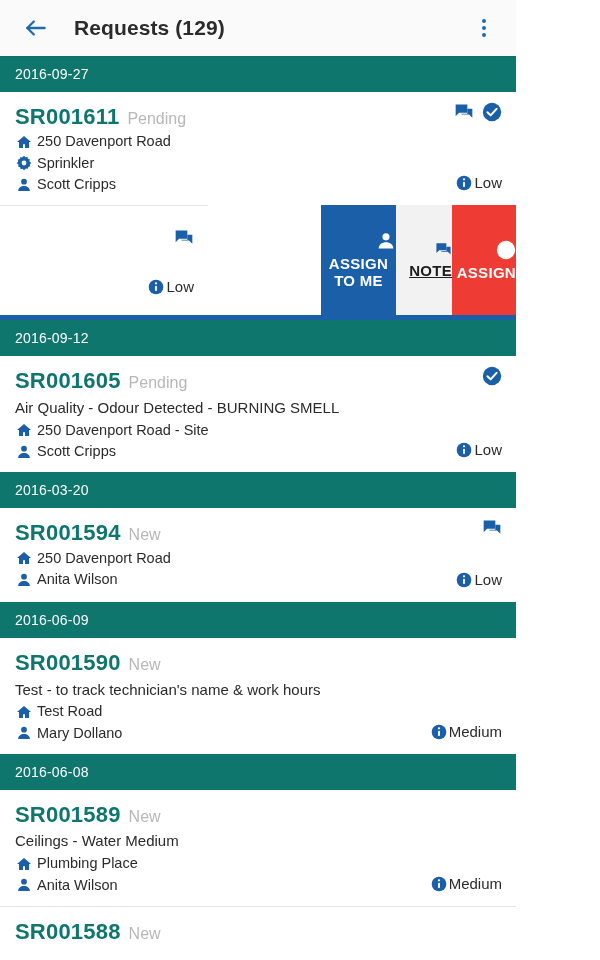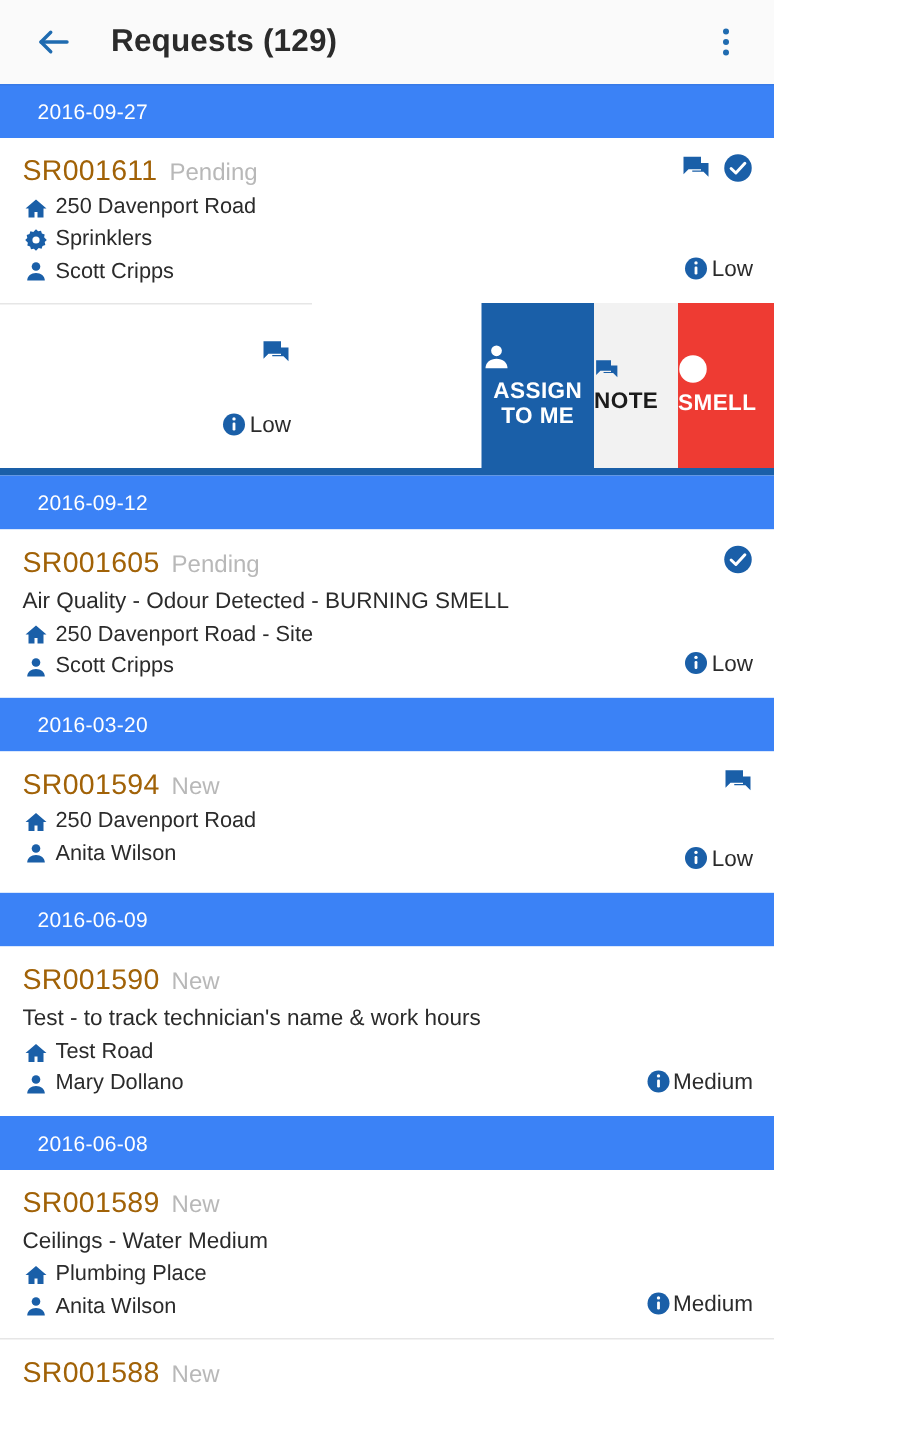--- a/index.html
+++ b/index.html
@@ -44,25 +44,25 @@
     cursor: pointer;
   }
   .overflow-btn i {
     display: block; width: 4px; height: 4px; border-radius: 50%;
     background: #1f6bb0;
   }
 
   
   .date-header {
     height: 36px;
-    background: #3b82f6;
+    background: #0f766e;
     color: #ffffff;
     display: flex;
     align-items: center;
-    padding-left: 25px;
+    padding-left: 15px;
     font-size: 14px;
     letter-spacing: 0.2px;
   }
 
   
   .req-row {
     position: relative;
     background: #ffffff;
     overflow: hidden;
   }
@@ -75,23 +75,23 @@
   }
   .req-row.has-divider .req-inner { border-top: 1px solid #e6e6e6; }
 
   .req-title-line {
     display: flex;
     align-items: baseline;
     gap: 8px;
     line-height: 1.15;
   }
   .req-id {
-    font-size: 19px;
-    font-weight: normal;
-    color: #a16207;
+    font-size: 22px;
+    font-weight: bold;
+    color: #0f766e;
     letter-spacing: 0.2px;
   }
   .req-status {
     font-size: 16px;
     color: #b8b8b8;
     font-weight: normal;
   }
   .req-desc {
     margin-top: 5px;
     font-size: 15px;
@@ -113,21 +113,21 @@
   
   .right-icons {
     position: absolute;
     top: 10px; right: 14px;
     display: flex; align-items: center; gap: 8px;
     z-index: 3;
   }
   .priority {
     position: absolute;
     right: 14px; bottom: 14px;
-    display: flex; align-items: flex-start; gap: 2px;
+    display: flex; align-items: flex-end; gap: 2px;
     font-size: 15px; color: #2b2b2b;
     z-index: 3;
   }
 
   
   .req-row.swiped { height: 110px; }
   .req-row.swiped .req-inner {
     position: absolute;
     top: 0; left: -392px;
     width: 600px;
@@ -141,30 +141,30 @@
   .swipe-actions {
     position: absolute;
     top: 0; right: 0;
     height: 110px;
     display: flex;
     z-index: 4;
   }
   .swipe-btn {
     display: flex;
     flex-direction: column;
-    align-items: flex-start;
+    align-items: flex-end;
     justify-content: center;
     gap: 5px;
     cursor: pointer;
     font-weight: bold;
     letter-spacing: 0.3px;
   }
   .swipe-btn .lbl { font-size: 15px; line-height: 1.1; text-align: center; }
   .btn-assign { width: 75px; background: #1a5fa8; color: #ffffff; }
-  .btn-note   { width: 56px; background: #f2f2f2; color: #1c1c1c; }
+  .btn-note   { width: 56px; background: #f2f2f2; color: #1c1c1c; text-decoration: underline; }
   .btn-close  { width: 64px; background: #ee3b33; color: #ffffff; }
 
   .sep-blue { height: 5px; background: #1a5fa8; }
 
   svg { display: block; }
 </style>
 </head>
 <body>
 
 <div id="app">
@@ -209,21 +209,21 @@
           </div>
           <div class="meta-line">
             <span class="mi">
               <span style="display: inline-flex; align-items: center;">
                 <svg width="16" height="16" viewBox="0 0 24 24">
                   <path fill="#1a5fa8" d="M12 1.2l2.1 2.1 2.9-.6.9 2.8 2.8.9-.6 2.9L22.8 12l-2.1 2.1.6 2.9-2.8.9-.9 2.8-2.9-.6L12 22.8l-2.1-2.1-2.9.6-.9-2.8-2.8-.9.6-2.9L1.2 12l2.1-2.1-.6-2.9 2.8-.9.9-2.8 2.9.6z"></path>
                   <circle cx="12" cy="12" r="3.6" fill="#ffffff"></circle>
                 </svg>
               </span>
             </span>
-            <span>Sprinklers</span>
+            <span>Sprinkler</span>
           </div>
           <div class="meta-line">
             <span class="mi">
               <span style="display: inline-flex; align-items: center;">
                 <svg width="16" height="16" viewBox="0 0 24 24">
                   <circle cx="12" cy="7" r="4.3" fill="#1a5fa8"></circle>
                   <path fill="#1a5fa8" d="M3.2 21c0-4.6 3.9-7.6 8.8-7.6s8.8 3 8.8 7.6z"></path>
                 </svg>
               </span>
             </span>
@@ -303,21 +303,21 @@
             </span>
             <div class="lbl">NOTE</div>
           </div>
           <div class="swipe-btn btn-close">
             <span style="display: inline-flex; align-items: center;">
               <svg width="20" height="20" viewBox="0 0 24 24">
                 <circle cx="12" cy="12" r="11" fill="#ffffff"></circle>
                 <polyline points="6.5,12.4 10.3,16 17.5,8.2" fill="none" stroke="#ffffff" stroke-width="2.4" stroke-linecap="round" stroke-linejoin="round"></polyline>
               </svg>
             </span>
-            <div class="lbl">SMELL</div>
+            <div class="lbl">ASSIGN</div>
           </div>
         </div>
       </div>
       <div class="sep-blue"></div>
       <div class="date-header">
         <span>2016-09-12</span>
       </div>
       <div class="req-row">
         <div class="req-inner">
           <div class="req-title-line">

